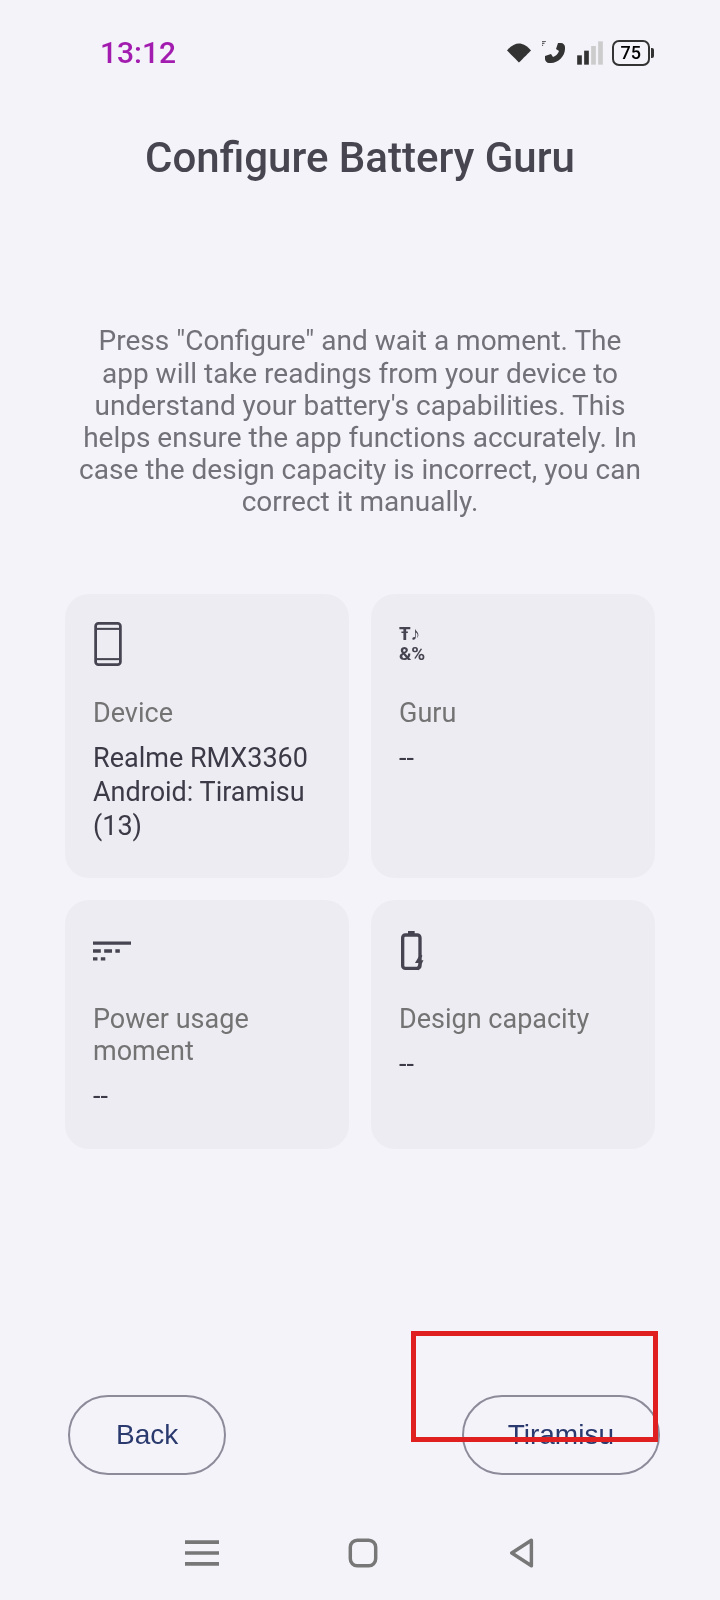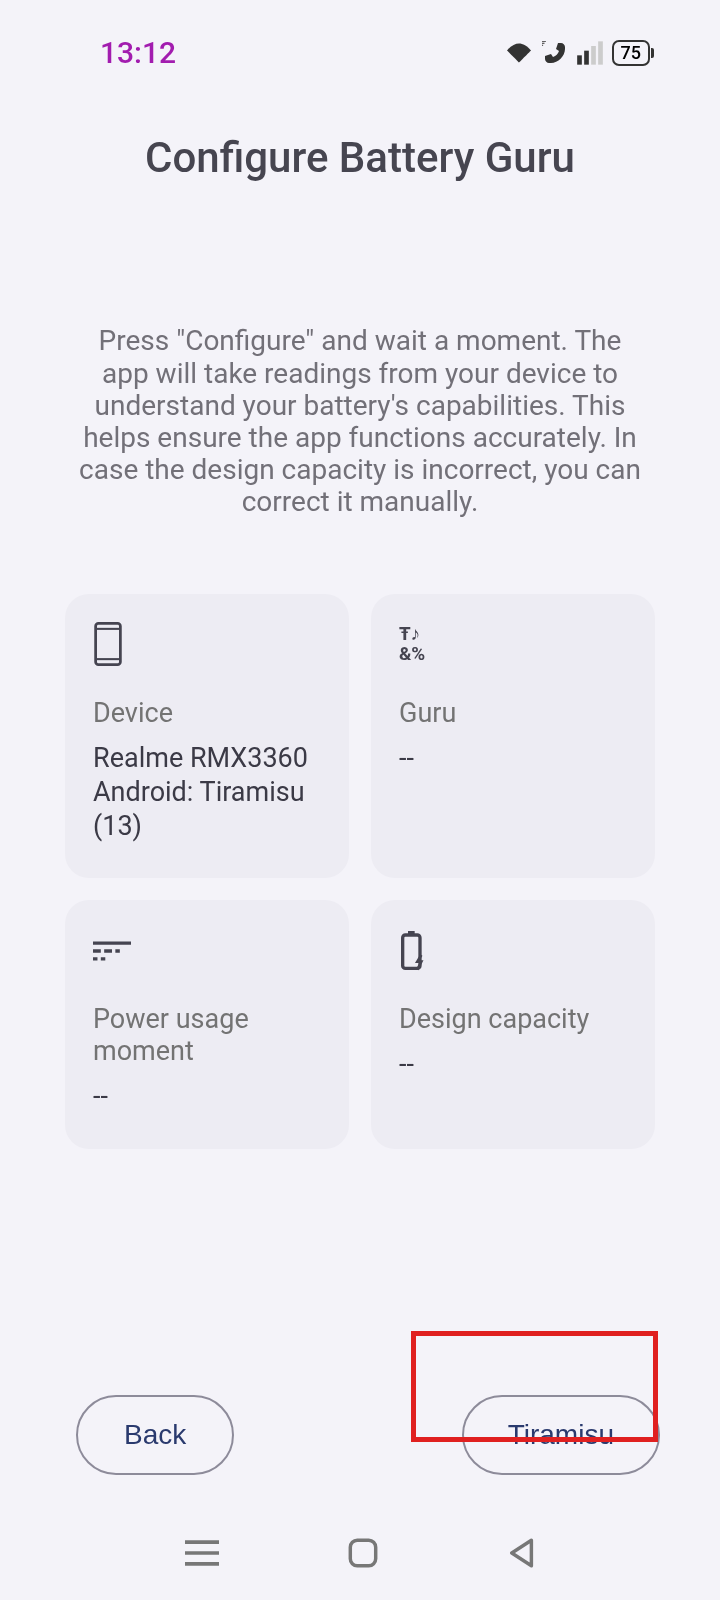--- a/index.html
+++ b/index.html
@@ -89,21 +89,21 @@
     }
     .card-value {
       font-size: 27px;
       color: #3b3a46;
       margin-top: 12px;
       line-height: 1.27;
     }
     .footer-buttons {
       position: absolute;
       bottom: 125px;
-      left: 16px;
+      left: 8px;
       right: 0;
       display: flex;
       justify-content: space-between;
       padding: 0 60px;
     }
     .btn {
       border: 2px solid #8d8b9a;
       border-radius: 40px;
       background: transparent;
       padding: 22px 46px;

